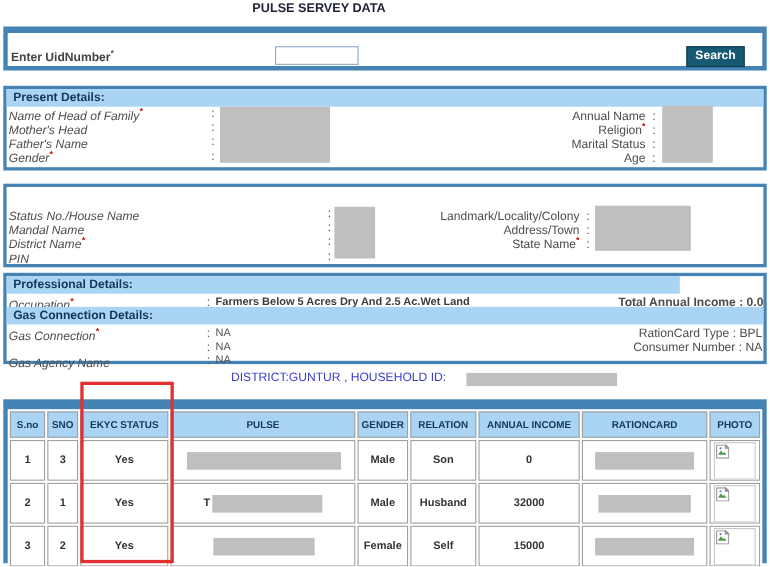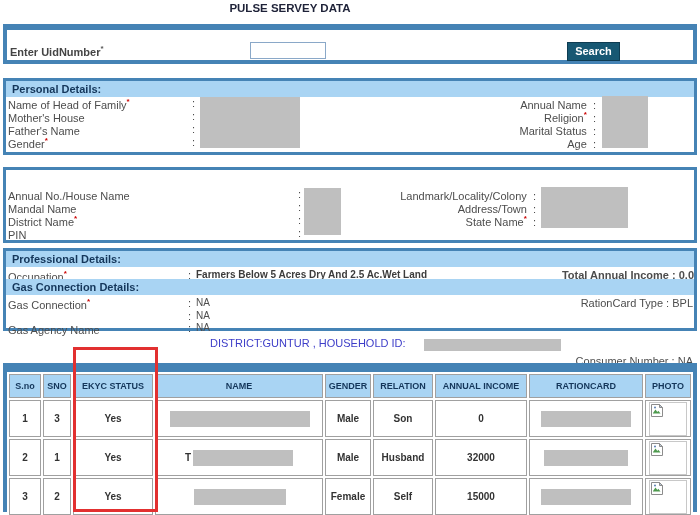--- a/index.html
+++ b/index.html
@@ -3,30 +3,30 @@
 <meta charset="utf-8">
 <style>
   html,body{margin:0;padding:0;background:#ffffff;}
   .page{position:relative;width:700px;height:515px;overflow:hidden;
         font-family:"Liberation Sans",sans-serif;color:#4d4d4d;background:#fff;}
   .abs{position:absolute;}
   .title{left:0;top:2px;width:580px;text-align:center;font-size:11.5px;font-weight:bold;color:#1e2238;}
   .box{border:3px solid #4583b5;background:#fff;}
   .search-box{left:3px;top:24px;width:694px;height:40px;border:4px solid #4583b5;border-top-width:6px;box-sizing:border-box;}
   .bar{background:#a9d4f3;height:16px;line-height:16px;font-size:11px;font-weight:bold;color:#14365a;padding-left:6px;box-sizing:border-box;}
-  .lab{position:absolute;font-size:11px;color:#4d4d4d;white-space:nowrap;}
+  .lab{position:absolute;font-size:11px;color:#4d4d4d;white-space:nowrap;font-style:italic;}
   .colon{position:absolute;font-size:11px;color:#4d4d4d;}
   .val{position:absolute;font-size:10px;color:#4d4d4d;white-space:nowrap;}
   .rrow{position:absolute;font-size:11px;color:#4d4d4d;white-space:nowrap;text-align:right;}
   sup.req{color:#cc0000;font-size:8px;font-weight:bold;}
   sup.req-gray{color:#555;font-size:8px;}
   .redact{position:absolute;background:#bfbfbf;}
   .uid-label{left:10px;top:44px;font-size:11px;font-weight:bold;color:#444;}
   .uid-input{position:absolute;left:250px;top:42px;width:70px;height:15px;border:1px solid #8aa8c8;font-size:11px;padding:0 2px;}
-  .search-btn{position:absolute;left:567px;top:42px;width:53px;height:19px;background:#175873;border:1px solid #0e3c52;
+  .search-btn{position:absolute;left:624px;top:42px;width:53px;height:19px;background:#175873;border:1px solid #0e3c52;
               color:#fff;font-size:11px;font-weight:bold;font-family:"Liberation Sans",sans-serif;cursor:pointer;line-height:15px;padding:0;}
   .district{left:210px;top:337px;font-size:11px;font-weight:normal;color:#3d3dc8;white-space:nowrap;}
   .table-frame{left:3px;top:363px;width:694px;height:149px;background:#4583b5;box-sizing:border-box;padding:9px 4px 5px 4px;}
   table.grid{border-collapse:separate;border-spacing:2px;table-layout:fixed;width:686px;background:#fff;}
   table.grid th,table.grid td{border:1px solid #a0a0a0;box-sizing:border-box;text-align:center;vertical-align:middle;padding:0;overflow:hidden;}
   table.grid th{background:#a9d4f3;color:#14365a;font-size:9px;font-weight:bold;height:24px;}
   table.grid td{background:#fff;color:#333;font-size:10px;font-weight:bold;height:37px;}
   .cell-redact{display:inline-block;background:#bfbfbf;height:16px;vertical-align:middle;}
   .namewrap{display:flex;align-items:center;justify-content:center;gap:2px;}
   .photobox{position:relative;width:36px;height:32px;border:1px solid #c8c8c8;margin:0 auto;background:#fff;}
@@ -39,76 +39,76 @@
 <div class="page">
 
   <div class="abs title">PULSE SERVEY DATA</div>
 
   <div class="abs search-box"></div>
   <span class="abs uid-label"><span>Enter UidNumber</span><sup class="req-gray">*</sup></span>
   <input class="uid-input" value="" style="">
   <button class="search-btn">Search</button>
 
   <div class="abs box" style="left:3px;top:78px;width:694px;height:77px;box-sizing:border-box;"></div>
-  <div class="abs bar" style="left:6px;top:81px;width:688px;">Personal Details:</div>
+  <div class="abs bar" style="left:6px;top:81px;width:688px;">Present Details:</div>
 
   <span class="lab" style="left:8px;top:97px;"><span>Name of Head of Family</span><sup class="req">*</sup></span>
   <span class="colon" style="left:192px;top:97px;">:</span>
-  <span class="lab" style="left:8px;top:110px;"><span>Mother's House</span><sup class="req"></sup></span>
+  <span class="lab" style="left:8px;top:110px;"><span>Mother's Head</span><sup class="req"></sup></span>
   <span class="colon" style="left:192px;top:110px;">:</span>
   <span class="lab" style="left:8px;top:123px;"><span>Father's Name</span><sup class="req"></sup></span>
   <span class="colon" style="left:192px;top:123px;">:</span>
   <span class="lab" style="left:8px;top:136px;"><span>Gender</span><sup class="req">*</sup></span>
   <span class="colon" style="left:192px;top:136px;">:</span>
   <div class="redact" style="left:200px;top:97px;width:100px;height:51px;"></div>
 
   <div class="rrow" style="right:104px;top:97px;"><span>Annual Name</span><sup class="req"></sup>&nbsp;&nbsp;<span>:</span></div>
   <div class="rrow" style="right:104px;top:110px;"><span>Religion</span><sup class="req">*</sup>&nbsp;&nbsp;<span>:</span></div>
   <div class="rrow" style="right:104px;top:123px;"><span>Marital Status</span><sup class="req"></sup>&nbsp;&nbsp;<span>:</span></div>
   <div class="rrow" style="right:104px;top:136px;"><span>Age</span><sup class="req"></sup>&nbsp;&nbsp;<span>:</span></div>
   <div class="redact" style="left:602px;top:96px;width:46px;height:52px;"></div>
 
   <div class="abs box" style="left:3px;top:167px;width:694px;height:76px;box-sizing:border-box;"></div>
 
-  <span class="lab" style="left:8px;top:188px;"><span>Annual No./House Name</span><sup class="req"></sup></span>
+  <span class="lab" style="left:8px;top:188px;"><span>Status No./House Name</span><sup class="req"></sup></span>
   <span class="colon" style="left:298px;top:188px;">:</span>
   <span class="lab" style="left:8px;top:201px;"><span>Mandal Name</span><sup class="req"></sup></span>
   <span class="colon" style="left:298px;top:201px;">:</span>
   <span class="lab" style="left:8px;top:214px;"><span>District Name</span><sup class="req">*</sup></span>
   <span class="colon" style="left:298px;top:214px;">:</span>
   <span class="lab" style="left:8px;top:227px;"><span>PIN</span><sup class="req"></sup></span>
   <span class="colon" style="left:298px;top:227px;">:</span>
   <div class="redact" style="left:304px;top:188px;width:37px;height:47px;"></div>
 
   <div class="rrow" style="right:164px;top:188px;"><span>Landmark/Locality/Colony</span><sup class="req"></sup>&nbsp;&nbsp;<span>:</span></div>
   <div class="rrow" style="right:164px;top:201px;"><span>Address/Town</span><sup class="req"></sup>&nbsp;&nbsp;<span>:</span></div>
   <div class="rrow" style="right:164px;top:214px;"><span>State Name</span><sup class="req">*</sup>&nbsp;&nbsp;<span>:</span></div>
   <div class="redact" style="left:541px;top:187px;width:87px;height:41px;"></div>
 
   <div class="abs box" style="left:3px;top:248px;width:694px;height:83px;box-sizing:border-box;"></div>
-  <div class="abs bar" style="left:6px;top:251px;width:688px;">Professional Details:</div>
+  <div class="abs bar" style="left:6px;top:251px;width:612px;">Professional Details:</div>
 
   <span class="lab" style="left:8px;top:269px;"><span>Occupation</span><sup class="req">*</sup></span>
   <span class="colon" style="left:188px;top:269px;">:</span>
   <span class="val" style="left:196px;top:269px;font-weight:bold;color:#3c3c3c;">Farmers Below 5 Acres Dry And 2.5 Ac.Wet Land</span>
   <div class="rrow" style="right:6px;top:269px;font-weight:bold;"><span>Total Annual Income</span>&nbsp;<span>:</span>&nbsp;<span>0.0</span></div>
 
   <div class="abs bar" style="left:6px;top:279px;width:688px;">Gas Connection Details:</div>
 
   <span class="lab" style="left:8px;top:297px;"><span>Gas Connection</span><sup class="req">*</sup></span>
   <span class="colon" style="left:188px;top:297px;">:</span>
   <span class="val" style="left:196px;top:297px;">NA</span>
   <span class="colon" style="left:188px;top:310px;">:</span>
   <span class="val" style="left:196px;top:310px;">NA</span>
   <span class="lab" style="left:8px;top:322px;"><span>Gas Agency Name</span><sup class="req"></sup></span>
   <span class="colon" style="left:188px;top:322px;">:</span>
   <span class="val" style="left:196px;top:322px;">NA</span>
 
   <div class="rrow" style="right:7px;top:297px;"><span>RationCard Type</span>&nbsp;<span>:</span>&nbsp;<span>BPL</span></div>
-  <div class="rrow" style="right:7px;top:310px;margin-top:45px;"><span>Consumer Number</span>&nbsp;<span>:</span>&nbsp;<span>NA</span></div>
+  <div class="rrow" style="right:7px;top:310px;"><span>Consumer Number</span>&nbsp;<span>:</span>&nbsp;<span>NA</span></div>
 
   <div class="abs district">DISTRICT:GUNTUR , HOUSEHOLD ID:</div>
   <div class="redact" style="left:424px;top:339px;width:137px;height:12px;"></div>
 
   <div class="abs table-frame">
     <table class="grid">
       <colgroup>
         <col style="width:32px">
           <col style="width:28px">
           <col style="width:80px">
@@ -117,21 +117,21 @@
           <col style="width:60px">
           <col style="width:92px">
           <col style="width:114px">
           <col style="width:46px">
       </colgroup>
       <tbody>
           <tr>
         <th>S.no</th>
         <th>SNO</th>
         <th>EKYC STATUS</th>
-        <th>NAME</th>
+        <th>PULSE</th>
         <th>GENDER</th>
         <th>RELATION</th>
         <th>ANNUAL INCOME</th>
         <th>RATIONCARD</th>
         <th>PHOTO</th>
       </tr>
 
       <tr>
         <td>1</td>
         <td>3</td>

